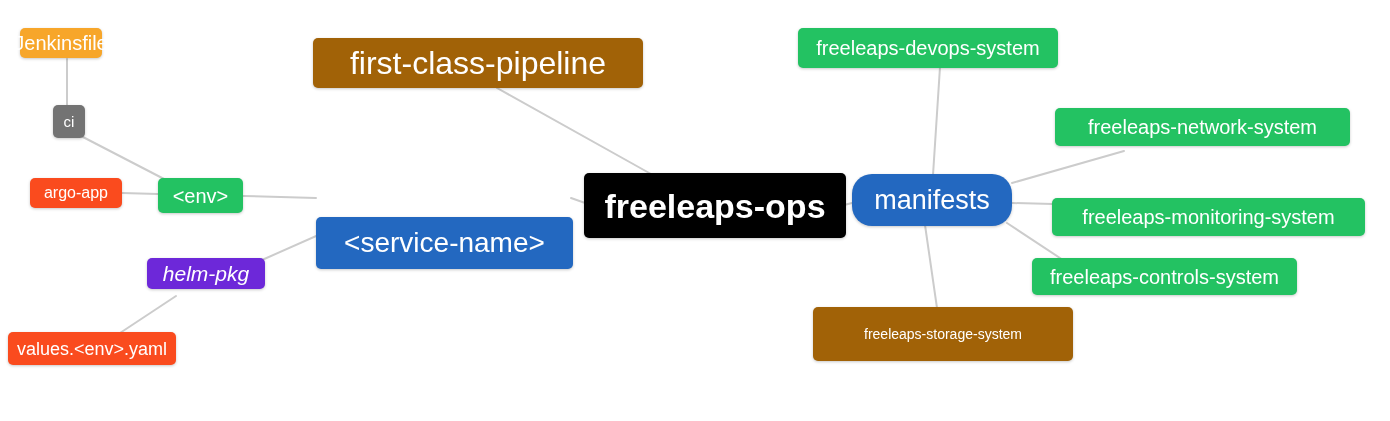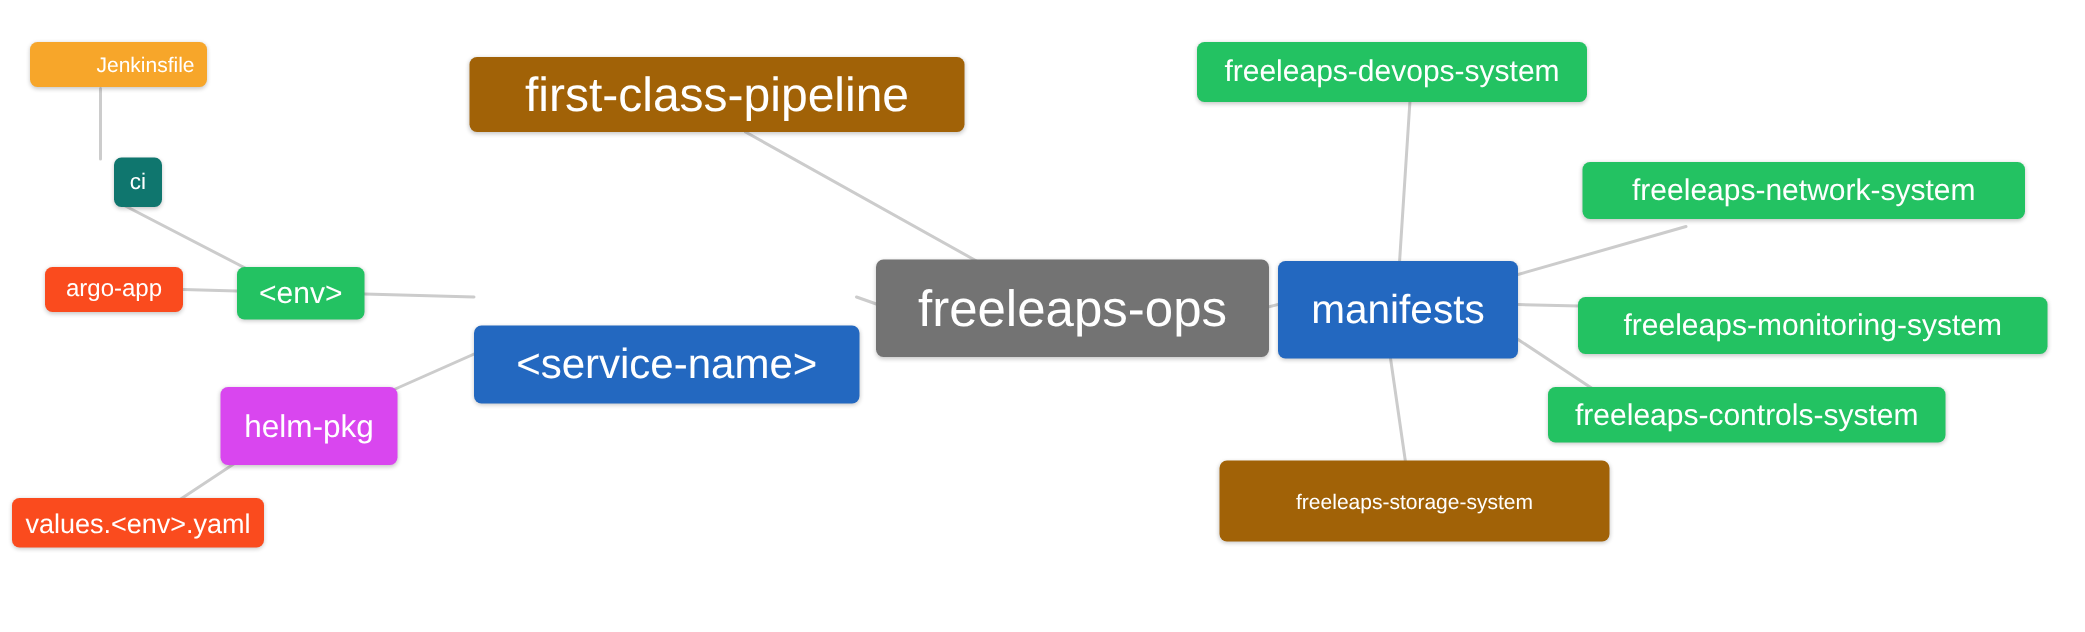--- a/index.html
+++ b/index.html
@@ -51,29 +51,29 @@
       <line x1="571" y1="198" x2="588" y2="204" stroke="#CCCCCC" stroke-width="2" stroke-linecap="round"></line>
       <line x1="497" y1="88" x2="651" y2="174" stroke="#CCCCCC" stroke-width="2" stroke-linecap="round"></line>
       <line x1="844" y1="205" x2="856" y2="202" stroke="#CCCCCC" stroke-width="2" stroke-linecap="round"></line>
       <line x1="933" y1="175" x2="940" y2="67" stroke="#CCCCCC" stroke-width="2" stroke-linecap="round"></line>
       <line x1="1012" y1="183" x2="1124" y2="151" stroke="#CCCCCC" stroke-width="2" stroke-linecap="round"></line>
       <line x1="1012" y1="203" x2="1053" y2="204" stroke="#CCCCCC" stroke-width="2" stroke-linecap="round"></line>
       <line x1="1007" y1="223" x2="1063" y2="260" stroke="#CCCCCC" stroke-width="2" stroke-linecap="round"></line>
       <line x1="925" y1="225" x2="937" y2="308" stroke="#CCCCCC" stroke-width="2" stroke-linecap="round"></line>
     </svg>
   <div id="node-layer">
-      <div class="node" style="left: 20px; top: 28px; width: 82px; height: 30px; font-size: 14px; background: rgb(247, 166, 42); color: rgb(255, 255, 255); padding-left: 36px;">Jenkinsfile</div>
-      <div class="node" style="left: 53px; top: 105px; width: 32px; height: 33px; font-size: 15px; background: #0f766e; color: rgb(255, 255, 255); margin-left: 23px;">ci</div>
+      <div class="node" style="left: 20px; top: 28px; width: 82px; height: 30px; font-size: 20px; background: rgb(247, 166, 42); color: rgb(255, 255, 255);">Jenkinsfile</div>
+      <div class="node" style="left: 53px; top: 105px; width: 32px; height: 33px; font-size: 15px; background: #737373; color: rgb(255, 255, 255);">ci</div>
       <div class="node" style="left: 30px; top: 178px; width: 92px; height: 30px; font-size: 16px; background: rgb(250, 75, 30); color: rgb(255, 255, 255);">argo-app</div>
       <div class="node" style="left: 158px; top: 178px; width: 85px; height: 35px; font-size: 20px; background: rgb(35, 194, 98); color: rgb(255, 255, 255);">&lt;env&gt;</div>
-      <div class="node" style="left: 147px; top: 258px; width: 118px; height: 52px; font-size: 21px; background: #d946ef; color: rgb(255, 255, 255);">helm-pkg</div>
+      <div class="node" style="left: 147px; top: 258px; width: 118px; height: 31px; font-size: 21px; background: #6d28d9; color: rgb(255, 255, 255); font-style: italic;">helm-pkg</div>
       <div class="node" style="left: 8px; top: 332px; width: 168px; height: 33px; font-size: 18px; background: rgb(250, 75, 30); color: rgb(255, 255, 255);">values.&lt;env&gt;.yaml</div>
       <div class="node" style="left: 313px; top: 38px; width: 330px; height: 50px; font-size: 32px; background: #a16207; color: rgb(255, 255, 255);">first-class-pipeline</div>
       <div class="node" style="left: 316px; top: 170px; width: 257px; height: 52px; font-size: 28px; background: rgb(35, 104, 192); color: rgb(255, 255, 255); margin-top: 47px;">&lt;service-name&gt;</div>
-      <div class="node" style="left: 584px; top: 173px; width: 262px; height: 65px; font-size: 34px; background: #737373; color: rgb(255, 255, 255);">freeleaps-ops</div>
-      <div class="node" style="left: 852px; top: 174px; width: 160px; height: 65px; font-size: 27px; background: rgb(35, 104, 192); color: rgb(255, 255, 255);">manifests</div>
+      <div class="node" style="left: 584px; top: 173px; width: 262px; height: 65px; font-size: 34px; background: #000000; color: rgb(255, 255, 255); font-weight: bold;">freeleaps-ops</div>
+      <div class="node" style="left: 852px; top: 174px; width: 160px; height: 52px; font-size: 27px; background: rgb(35, 104, 192); color: rgb(255, 255, 255); border-radius: 20px;">manifests</div>
       <div class="node" style="left: 798px; top: 28px; width: 260px; height: 40px; font-size: 20px; background: rgb(35, 194, 98); color: rgb(255, 255, 255);">freeleaps-devops-system</div>
       <div class="node" style="left: 1055px; top: 108px; width: 295px; height: 38px; font-size: 20px; background: rgb(35, 194, 98); color: rgb(255, 255, 255);">freeleaps-network-system</div>
       <div class="node" style="left: 1052px; top: 186px; width: 313px; height: 38px; font-size: 20px; background: rgb(35, 194, 98); color: rgb(255, 255, 255); margin-top: 12px;">freeleaps-monitoring-system</div>
       <div class="node" style="left: 1032px; top: 258px; width: 265px; height: 37px; font-size: 20px; background: rgb(35, 194, 98); color: rgb(255, 255, 255);">freeleaps-controls-system</div>
       <div class="node" style="left: 813px; top: 307px; width: 260px; height: 54px; font-size: 14px; background: #a16207; color: rgb(255, 255, 255);">freeleaps-storage-system</div>
     </div>
 </div>
 
 </body></html>

